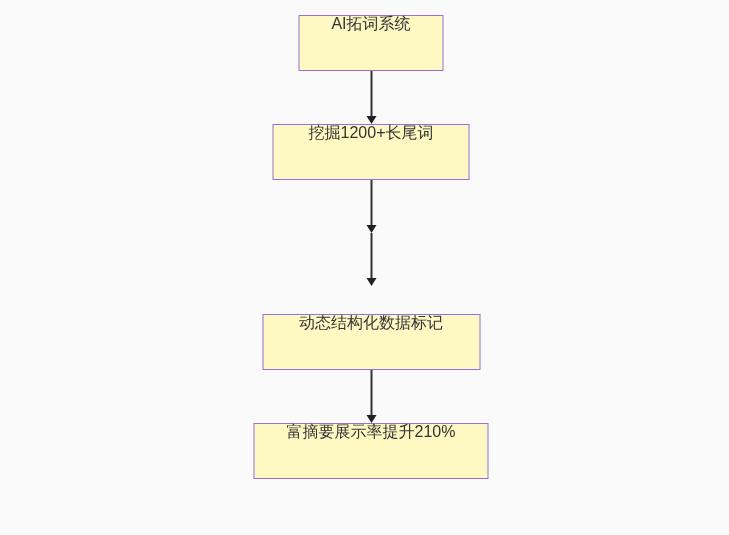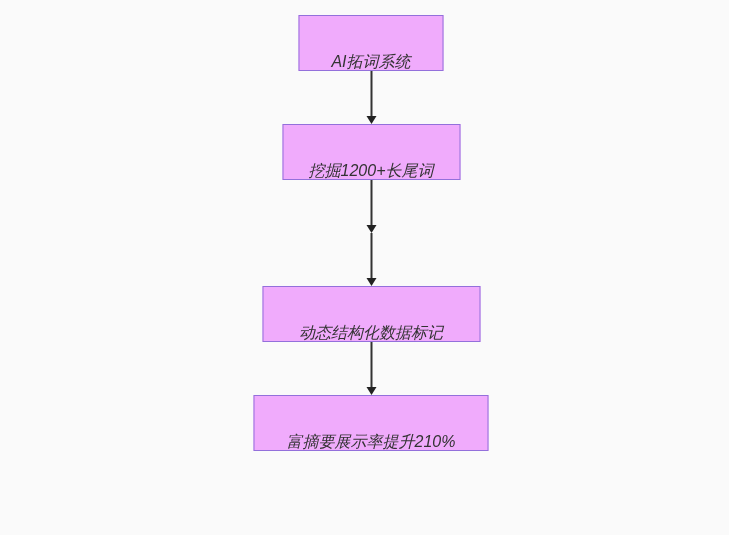--- a/index.html
+++ b/index.html
@@ -22,35 +22,34 @@
     left: 371px;
     top: 15px;
     transform: translateX(-50%);
     display: flex;
     flex-direction: column;
     align-items: center;
   }
   .node {
     box-sizing: border-box;
     height: 56px;
-    background: #f0abfc;
+    background: #fef9c3;
     border: 1px solid #9370DB;
     display: flex;
-    align-items: flex-end;
+    align-items: flex-start;
     justify-content: center;
     color: #333333;
     font-size: 16px;
     line-height: 1;
     white-space: nowrap;
-    font-style: italic;
   }
   .node.n1 { width: 145px; }
-  .node.n2 { width: 178px; }
+  .node.n2 { width: 197px; }
   .node.n3 { width: 223px; }
-  .node.n4 { width: 218px; }
+  .node.n4 { width: 218px; margin-top: 28px; }
   .node.n5 { width: 235px; }
   .connector {
     height: 53px;
     display: flex;
     flex-direction: column;
     align-items: center;
   }
   .arrow-line {
     flex: 1;
     width: 2px;

